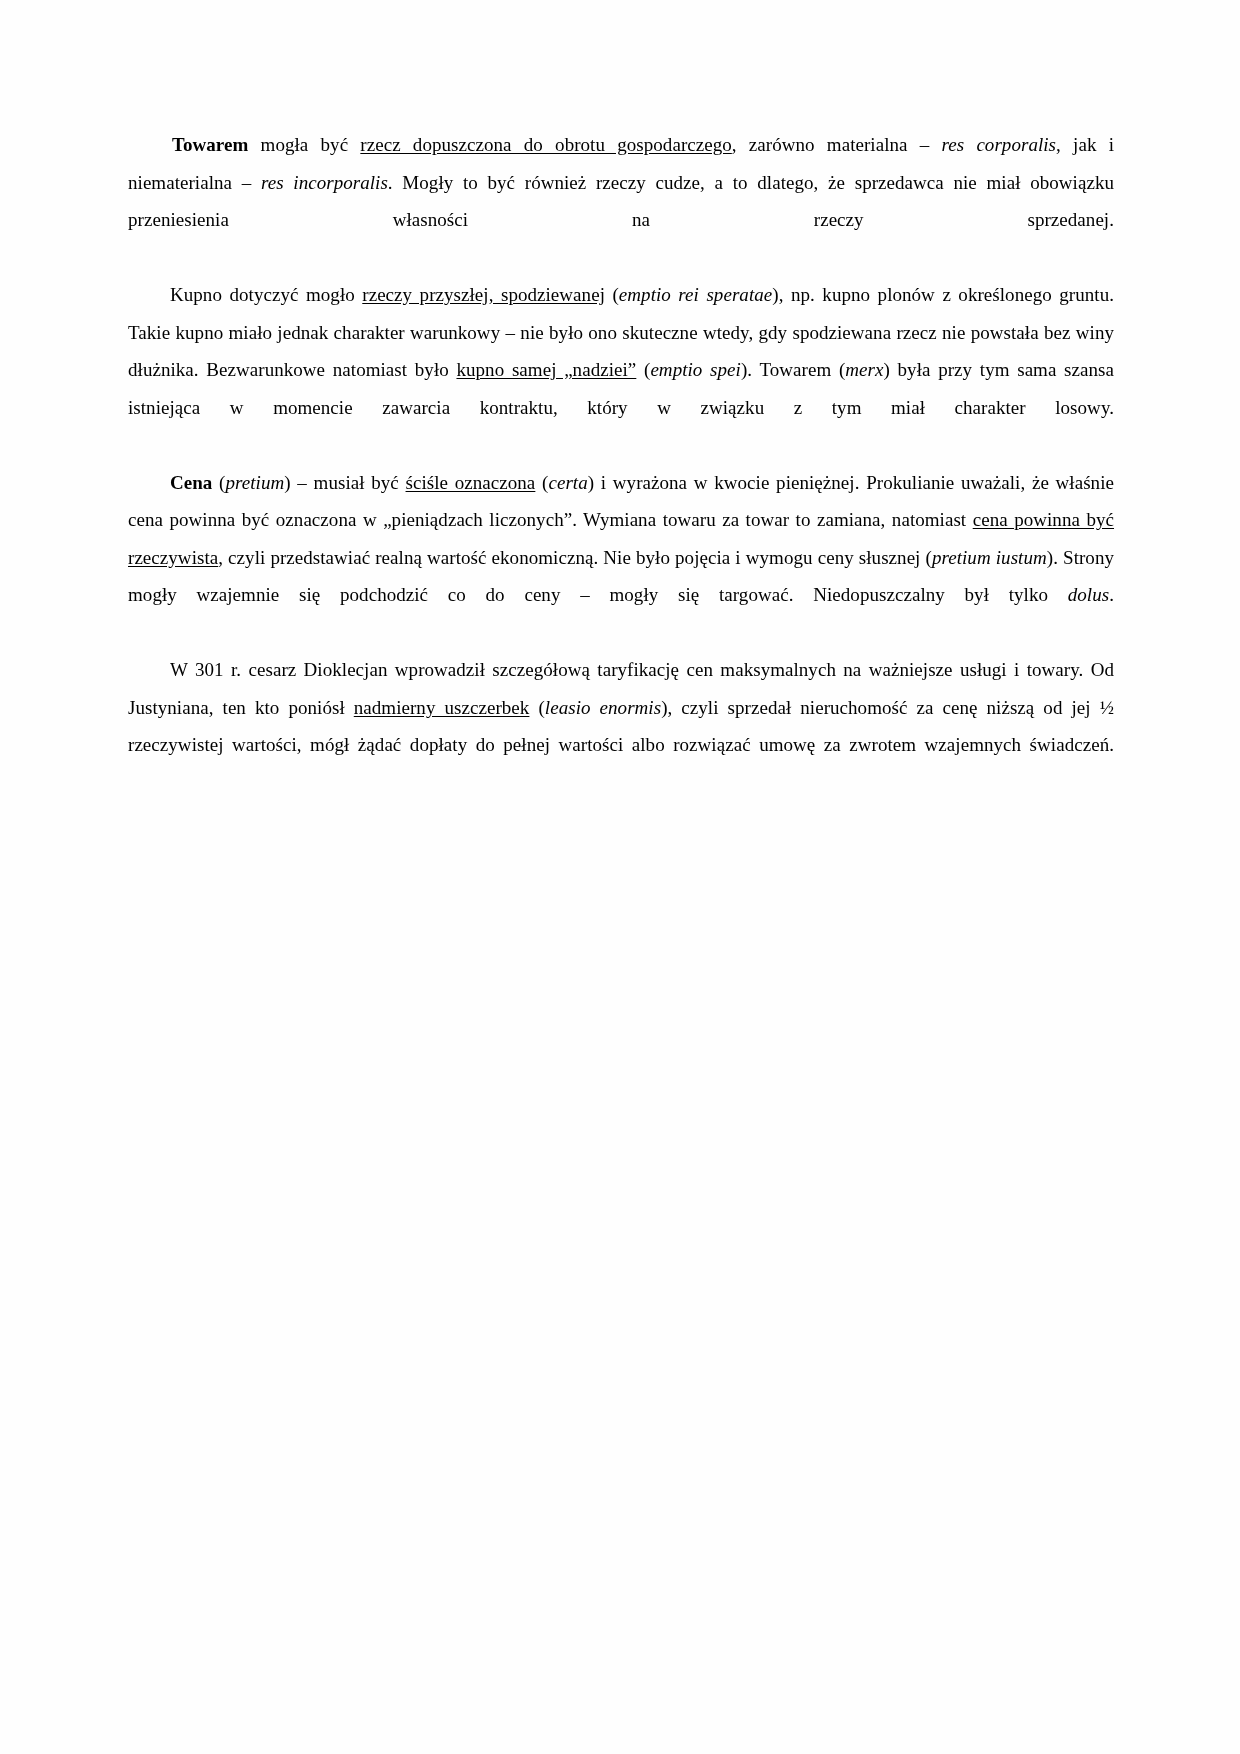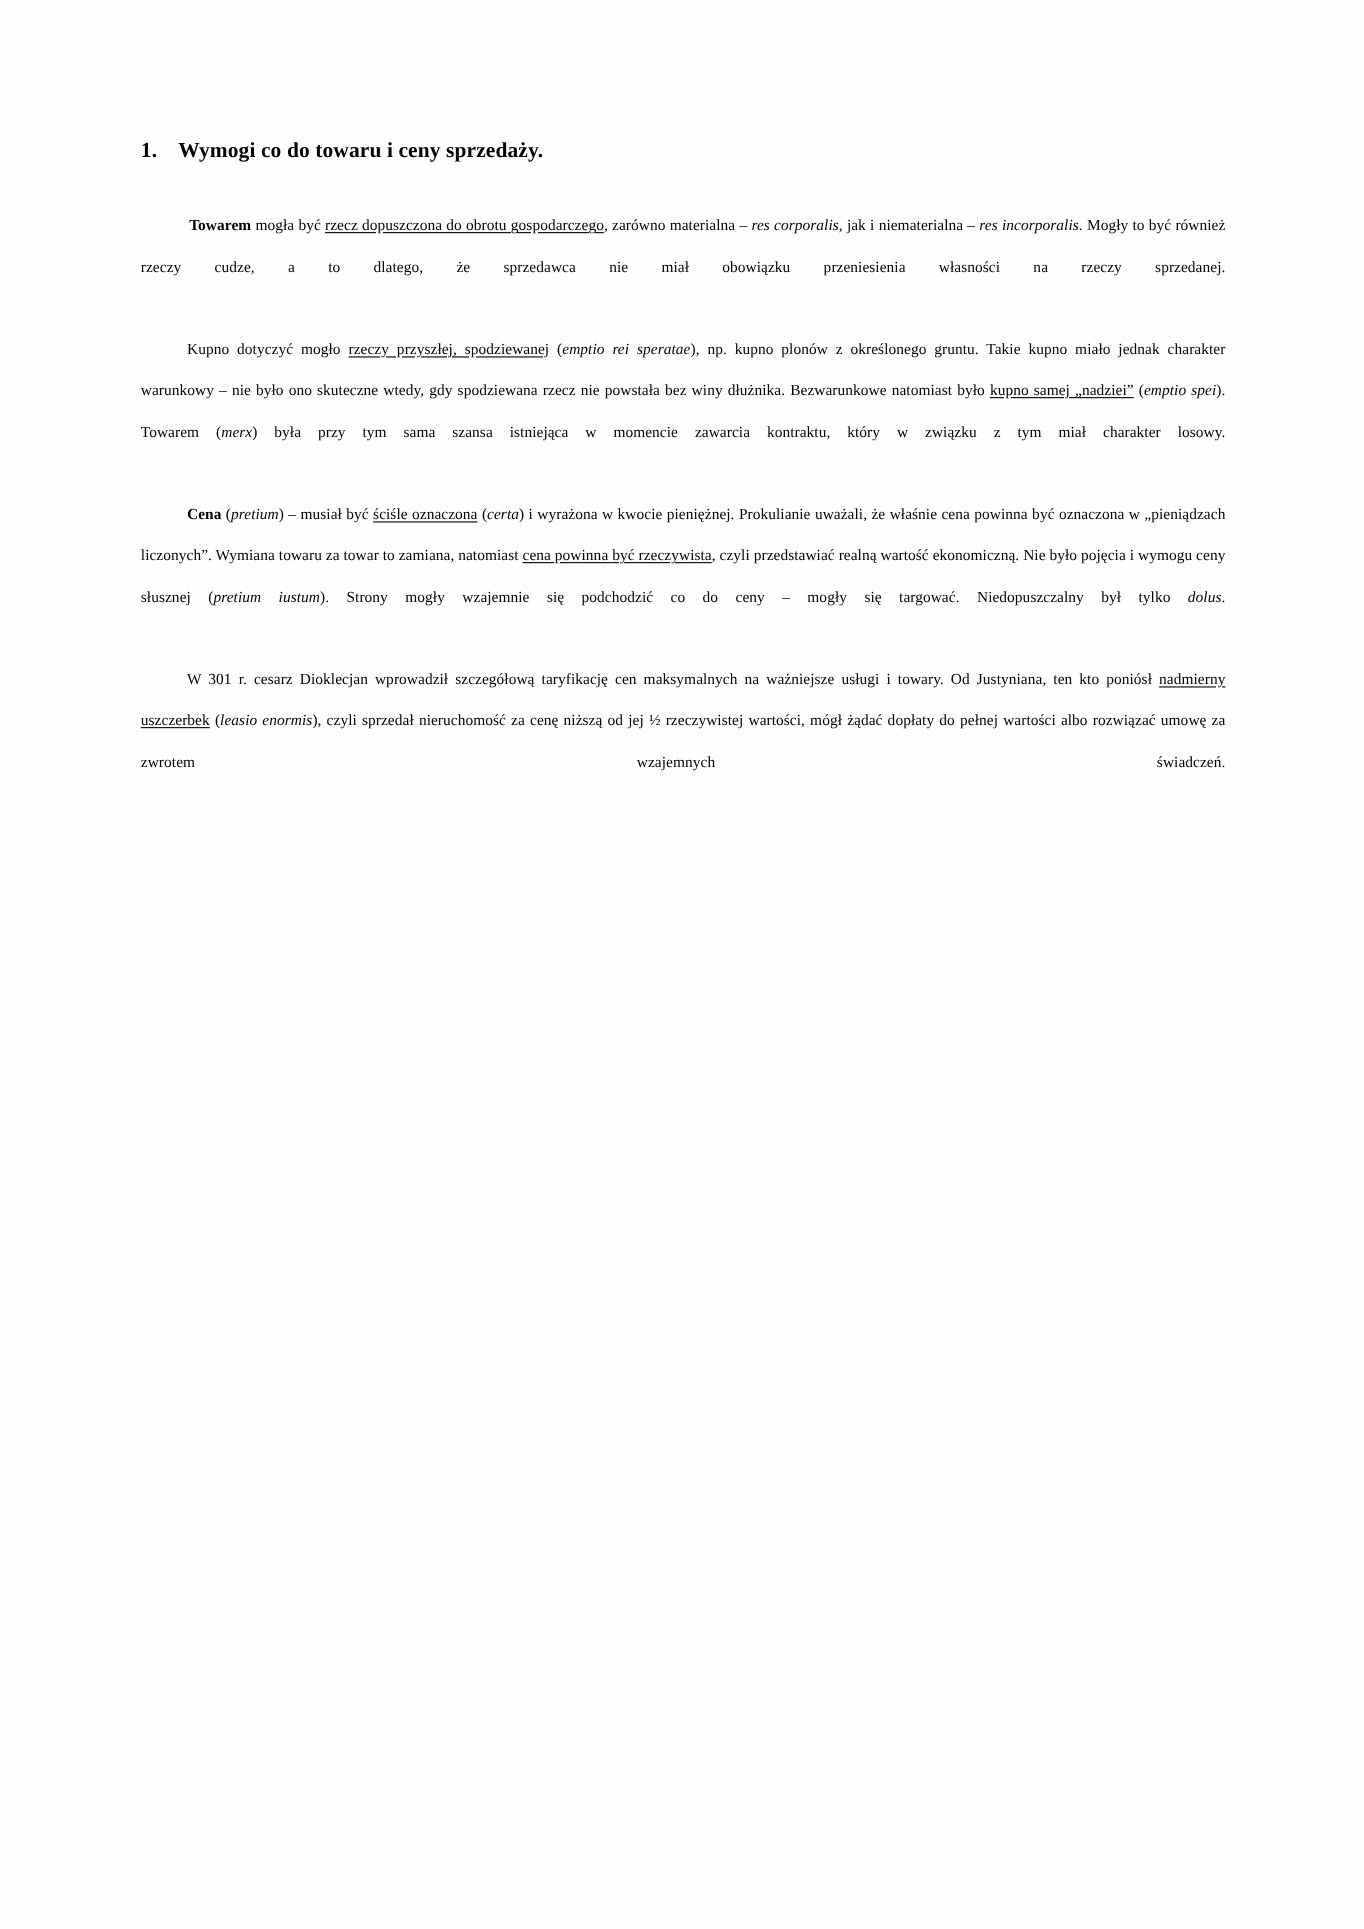--- a/index.html
+++ b/index.html
@@ -31,21 +31,21 @@
     margin: 0 0 38px 0;
     padding: 0;
     line-height: 1.2;
     letter-spacing: 0.1px;
   }
   h1.heading .num {
     display: inline-block;
     width: 34px;
   }
   p.para {
-    font-size: 14px;
+    font-size: 19px;
     line-height: 37.5px;
     margin: 0;
     padding: 0;
     text-align: justify;
     text-justify: inter-word;
     text-indent: 42px;
     letter-spacing: 0.05px;
   }
   p.para.first {
     text-indent: 44px;
@@ -59,23 +59,20 @@
   b, strong { font-weight: bold; }
   i, em { font-style: italic; }
   u.ul { text-decoration: underline; text-underline-offset: 2px; }
 </style>
 </head>
 <body>
 
 <div class="page">
   <div class="doc-body">
 
-    <h1 class="heading">
-      <span class="num">1.</span><span>Wymogi co do towaru i ceny sprzedaży.</span>
-    </h1>
 
     <div id="paragraph-list">
         <p class="para first"><b>Towarem</b><span> mogła być </span><u class="ul">rzecz dopuszczona do obrotu gospodarczego</u><span>, zarówno materialna – </span><i>res corporalis</i><span>, jak i niematerialna – </span><i>res incorporalis</i><span>. Mogły to być również rzeczy cudze, a to dlatego, że sprzedawca nie miał obowiązku przeniesienia własności na rzeczy sprzedanej.</span></p>
         <p class="para"><span>Kupno dotyczyć mogło </span><u class="ul">rzeczy przyszłej, spodziewanej</u><span> (</span><i>emptio rei speratae</i><span>), np. kupno plonów z określonego gruntu. Takie kupno miało jednak charakter warunkowy – nie było ono skuteczne wtedy, gdy spodziewana rzecz nie powstała bez winy dłużnika. Bezwarunkowe natomiast było </span><u class="ul">kupno samej „nadziei”</u><span> (</span><i>emptio spei</i><span>). Towarem (</span><i>merx</i><span>) była przy tym sama szansa istniejąca w momencie zawarcia kontraktu, który w związku z tym miał charakter losowy.</span></p>
         <p class="para"><b>Cena</b><span> (</span><i>pretium</i><span>) – musiał być </span><u class="ul">ściśle oznaczona</u><span> (</span><i>certa</i><span>) i wyrażona w kwocie pieniężnej. Prokulianie uważali, że właśnie cena powinna być oznaczona w „pieniądzach liczonych”. Wymiana towaru za towar to zamiana, natomiast </span><u class="ul">cena powinna być rzeczywista</u><span>, czyli przedstawiać realną wartość ekonomiczną. Nie było pojęcia i wymogu ceny słusznej (</span><i>pretium iustum</i><span>). Strony mogły wzajemnie się podchodzić co do ceny – mogły się targować. Niedopuszczalny był tylko </span><i>dolus</i><span>.</span></p>
         <p class="para"><span>W 301 r. cesarz Dioklecjan wprowadził szczegółową taryfikację cen maksymalnych na ważniejsze usługi i towary. Od Justyniana, ten kto poniósł </span><u class="ul">nadmierny uszczerbek</u><span> (</span><i>leasio enormis</i><span>), czyli sprzedał nieruchomość za cenę niższą od jej ½ rzeczywistej wartości, mógł żądać dopłaty do pełnej wartości albo rozwiązać umowę za zwrotem wzajemnych świadczeń.</span></p>
       </div>
 
   </div>
 </div>

